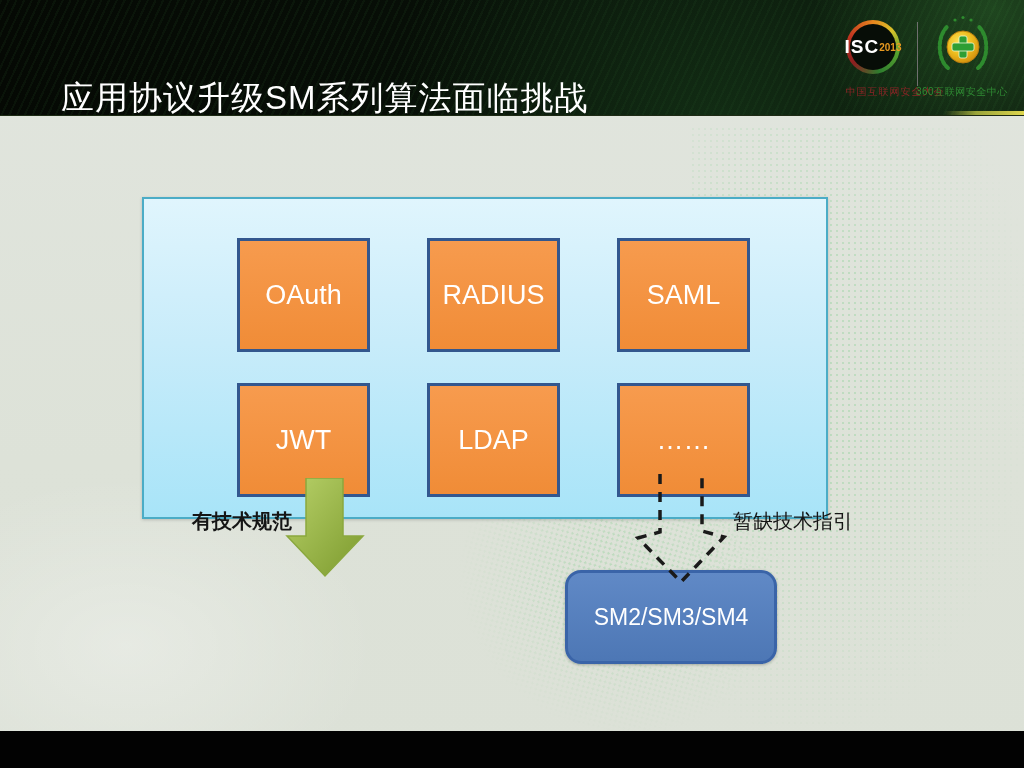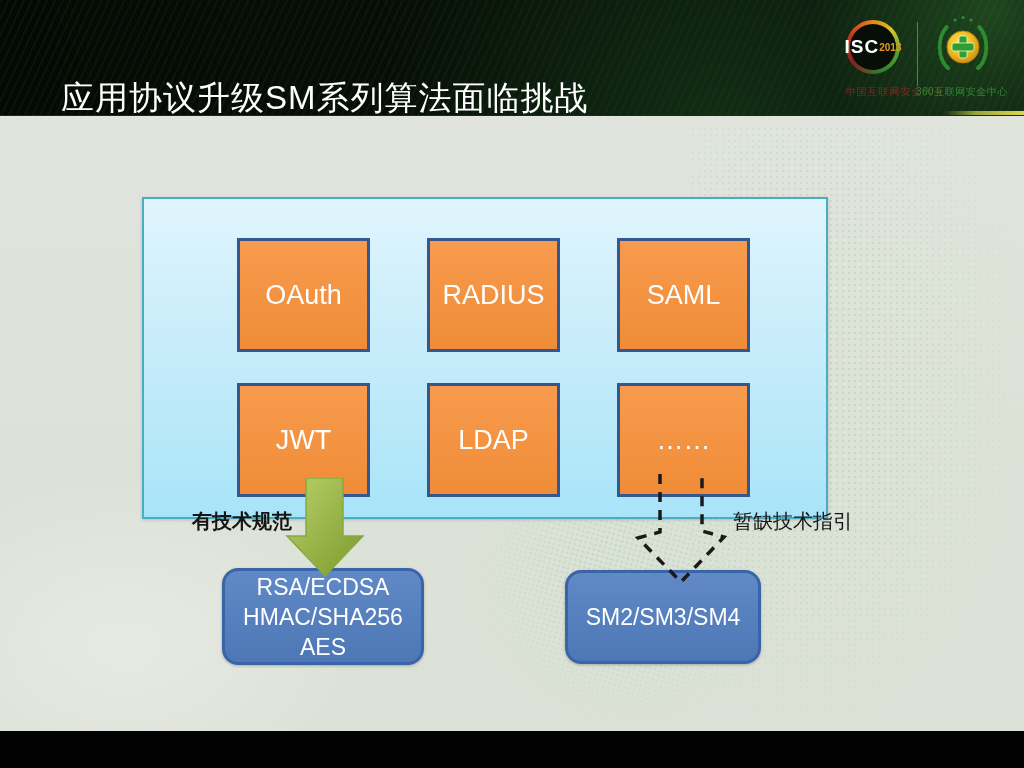--- a/index.html
+++ b/index.html
@@ -104,21 +104,21 @@
   
   .result-box {
     position:absolute; border:3px solid #3a64a8; border-radius:16px;
     background:linear-gradient(180deg,#6089c6,#4d77b5);
     color:#ffffff; text-align:center;
     display:flex; flex-direction:column; align-items:center; justify-content:center;
     font-size:23px; line-height:30px;
     box-shadow:0 1px 3px rgba(0,0,0,0.25);
   }
   .standards-box { left:222px; top:452px; width:202px; height:97px; }
-  .sm-box        { left:565px; top:454px; width:196px; height:94px; }
+  .sm-box        { left:565px; top:454px; width:212px; height:94px; }
 
   
   .footer { position:absolute; left:0; top:731px; width:1024px; height:37px; background:#020202; }
 </style>
 </head>
 <body>
 
 <div class="stage">
 
   <div class="header">
@@ -179,25 +179,20 @@
           <span>LDAP</span>
         </div>
       <div class="pbox r2 c1">
           <span>JWT</span>
         </div>
       <div class="pbox r2 c3">
           <span>……</span>
         </div>
     </div>
 
-    <div class="result-box standards-box">
-      <div>RSA/ECDSA</div>
-      <div>HMAC/SHA256</div>
-      <div>AES</div>
-    </div>
     <div class="result-box sm-box">
       <div>SM2/SM3/SM4</div>
     </div>
 
     <svg class="arrow-svg solid-arrow" width="88" height="100" viewBox="0 0 88 100">
       <defs>
         <linearGradient id="ggrad" x1="0" y1="0" x2="1" y2="1">
           <stop offset="0%" stop-color="#b8d169"></stop>
           <stop offset="100%" stop-color="#7c9a2d"></stop>
         </linearGradient>

